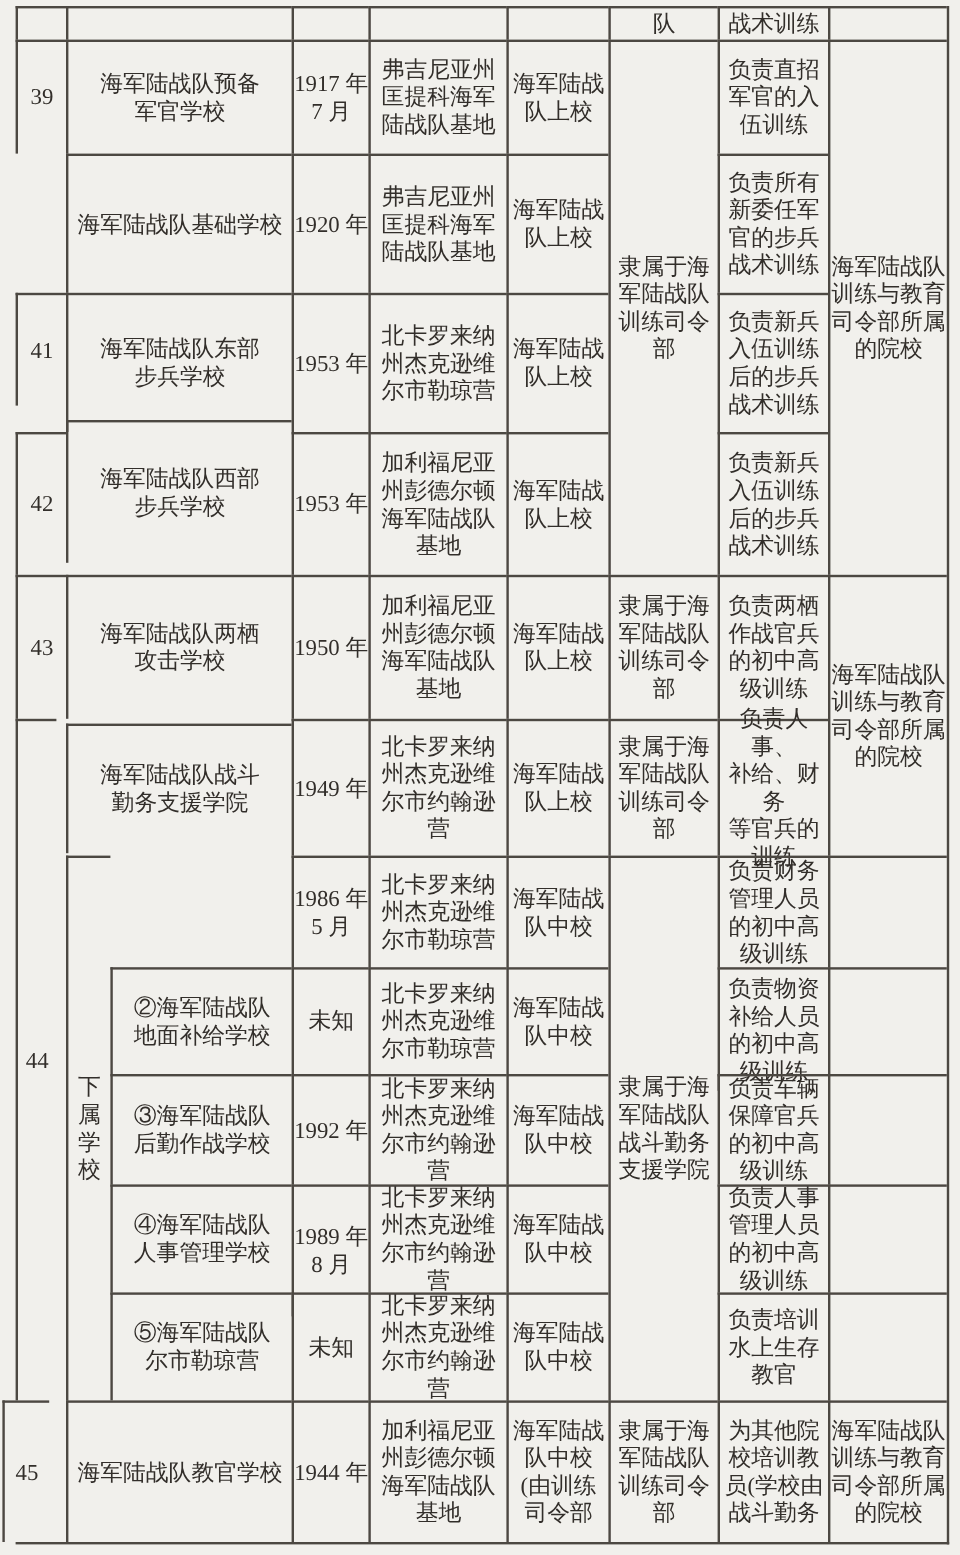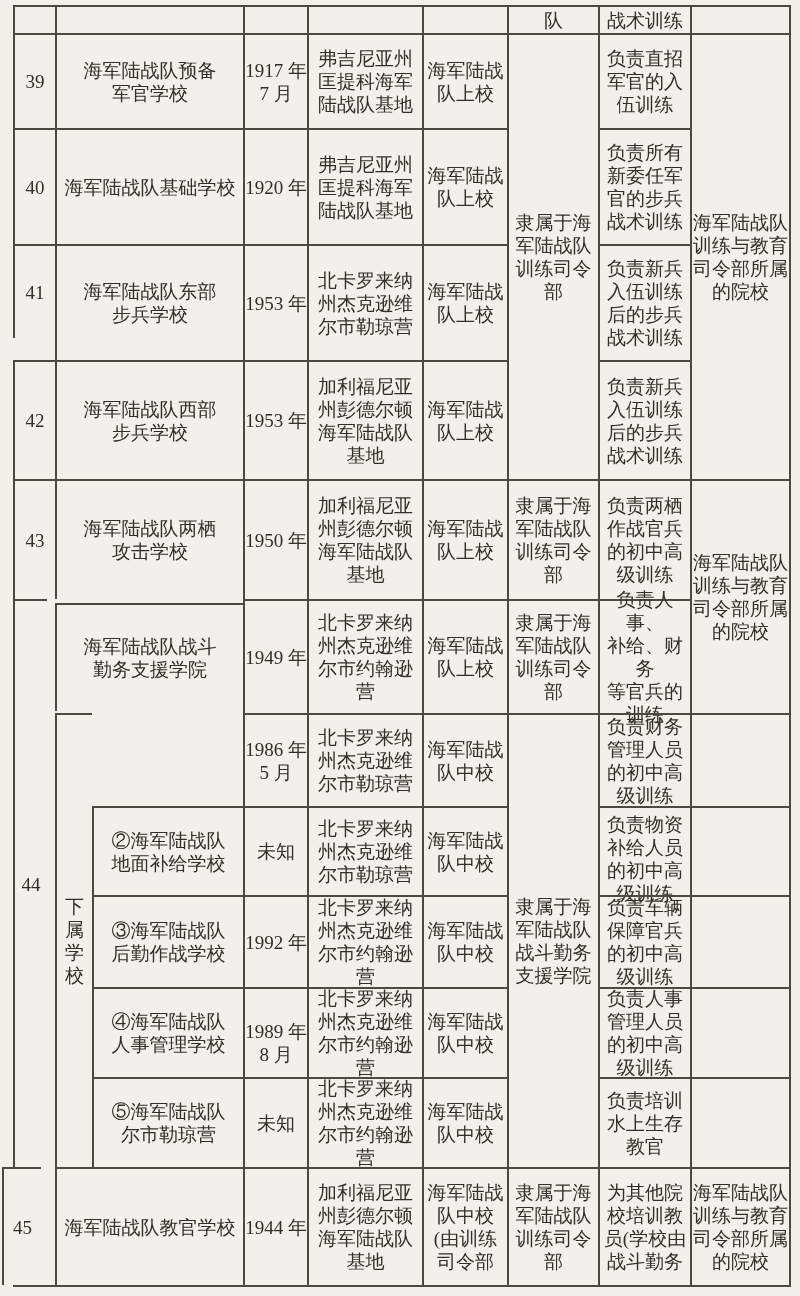--- a/index.html
+++ b/index.html
@@ -51,21 +51,20 @@
 
   <div class="c" style="left:507px;top:33px;width:91px;height:446px">隶属于海
 军陆战队
 训练司令
 部</div>
   <div class="c" style="left:690px;top:33px;width:99px;height:446px">海军陆战队
 训练与教育
 司令部所属
 的院校</div>
 
-  <div class="c" style="left:13px;top:128px;width:42px;height:116px">40</div>
   <div class="c" style="left:55px;top:128px;width:188px;height:116px">海军陆战队基础学校</div>
   <div class="c" style="left:243px;top:128px;width:64px;height:116px">1920 年</div>
   <div class="c" style="left:307px;top:128px;width:115px;height:116px">弗吉尼亚州
 匡提科海军
 陆战队基地</div>
   <div class="c" style="left:422px;top:128px;width:85px;height:116px">海军陆战
 队上校</div>
   <div class="c" style="left:598px;top:128px;width:92px;height:116px">负责所有
 新委任军
 官的步兵
@@ -79,21 +78,21 @@
 州杰克逊维
 尔市勒琼营</div>
   <div class="c" style="left:422px;top:244px;width:85px;height:116px">海军陆战
 队上校</div>
   <div class="c" style="left:598px;top:244px;width:92px;height:116px">负责新兵
 入伍训练
 后的步兵
 战术训练</div>
 
   <div class="c" style="left:13px;top:360px;width:42px;height:119px">42</div>
-  <div class="c" style="left:55px;top:360px;width:188px;height:119px">海军陆战队西部
+  <div class="c" style="left:55px;top:350px;width:188px;height:119px">海军陆战队西部
 步兵学校</div>
   <div class="c" style="left:243px;top:360px;width:64px;height:119px">1953 年</div>
   <div class="c" style="left:307px;top:360px;width:115px;height:119px">加利福尼亚
 州彭德尔顿
 海军陆战队
 基地</div>
   <div class="c" style="left:422px;top:360px;width:85px;height:119px">海军陆战
 队上校</div>
   <div class="c" style="left:598px;top:360px;width:92px;height:119px">负责新兵
 入伍训练

